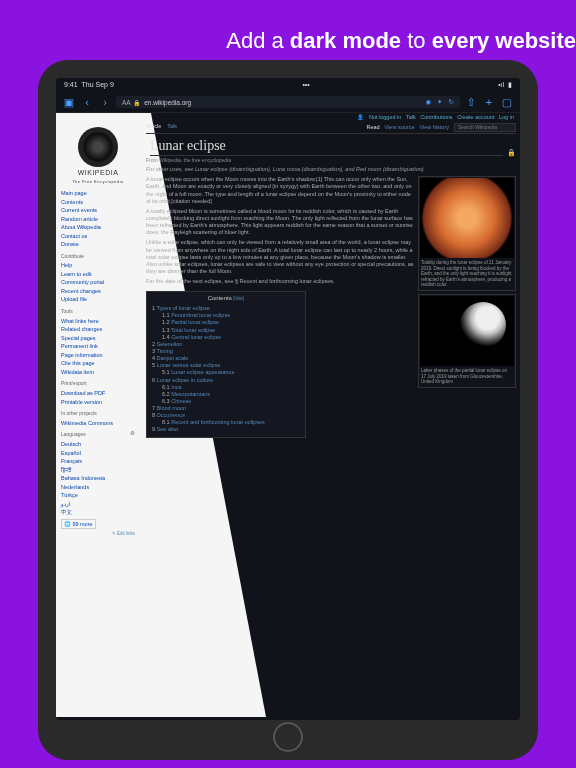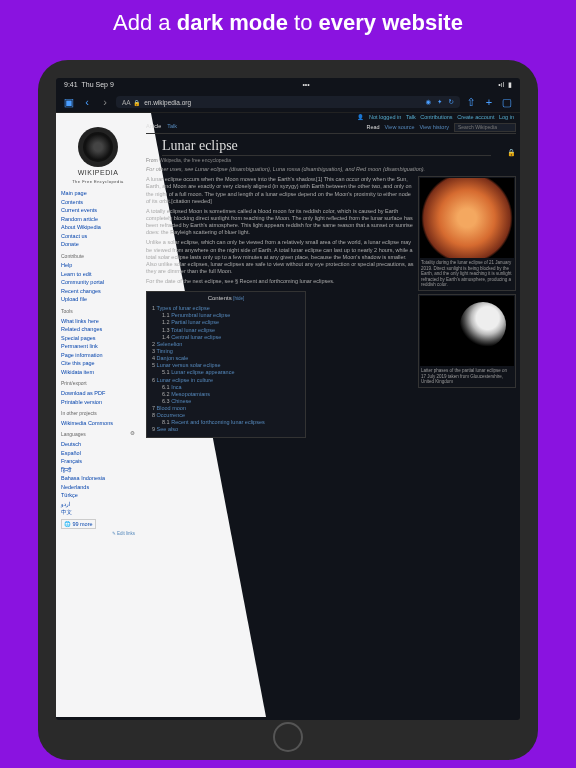--- a/index.html
+++ b/index.html
@@ -1,17 +1,17 @@
 <!DOCTYPE html>
 <html><head>
 <meta charset="utf-8">
 <style>
 *{margin:0;padding:0;box-sizing:border-box;font-family:-apple-system,Helvetica,Arial,sans-serif}
 body{background:#8a13e0;width:576px;height:768px;overflow:hidden;position:relative}
-.hero{color:#fff;text-align:center;font-size:22px;font-weight:400;padding:10px 0 14px}
+.hero{color:#fff;text-align:right;font-size:22px;font-weight:400;padding:28px 0 14px}
 .hero b{font-weight:700}
 .ipad{position:absolute;left:38px;top:60px;width:500px;height:700px;background:#2a2a2a;border-radius:30px;padding:18px 18px 40px}
 .home-btn{position:absolute;bottom:8px;left:50%;transform:translateX(-50%);width:30px;height:30px;border:2px solid #555;border-radius:50%}
 .screen{width:100%;height:100%;background:#10131a;border-radius:3px;overflow:hidden;position:relative;font-size:6.5px;color:#9aa}
 .status-bar{display:flex;justify-content:space-between;padding:3px 8px;color:#ddd;font-size:7px}
 .toolbar{display:flex;align-items:center;gap:4px;padding:3px 6px;border-bottom:1px solid #222}
 .toolbar .ic{width:14px;height:14px;display:flex;align-items:center;justify-content:center;color:#4a9eff;font-size:11px}
 .toolbar .ic.grey{color:#888}
 .url-bar{flex:1;background:#1a1f2a;border-radius:4px;padding:2px 6px;display:flex;align-items:center;gap:4px;color:#aaa;justify-content:space-between}
 .url-bar .url-left{display:flex;align-items:center;gap:3px}
@@ -26,21 +26,21 @@
 .wm{text-align:center;color:#333;font-size:7px;font-family:serif;margin-bottom:4px;letter-spacing:.5px}
 .wm small{display:block;font-size:4px;color:#444}
 .sb-sec{color:#666;font-size:5px;margin:4px 0 1px}
 .sb-item{color:#0645ad;display:block}
 .sb-lang{display:flex;justify-content:space-between;align-items:center}
 .article{flex:1;padding:2px 4px 4px 6px;color:#bbb;position:relative;z-index:2;font-size:6px;line-height:1.3}
 .tabs{font-size:5.5px;color:#58b;border-bottom:1px solid #333;display:flex;gap:6px;padding-bottom:1px}
 .tabs .r{margin-left:auto;display:flex;gap:5px;align-items:center}
 .tabs .sel{color:#ddd}
 .search-b{background:#1a1f2a;border:1px solid #333;padding:0 3px;color:#777;font-size:5px;width:62px}
-.h1{font-family:Georgia,serif;font-size:14px;color:#ddd;border-bottom:1px solid #333;margin:3px 16px 1px}
+.h1{font-family:Georgia,serif;font-size:14px;color:#ddd;border-bottom:1px solid #333;margin:3px 4px 1px}
 .sub{font-size:5px;color:#888;margin-bottom:3px}
 .it{font-style:italic;color:#999;font-size:5.5px;margin-bottom:3px}
 .body-wrap{display:flex;gap:4px}
 .txt{flex:1}
 .txt p{margin-bottom:3px;font-size:5.5px;color:#aaa}
 .infobox{width:98px}
 .thumb{border:1px solid #333;padding:1px;margin-bottom:3px}
 .moon1{width:94px;height:80px;background:radial-gradient(circle at center,#f4a860 15%,#d66b30 45%,#7a2e18 70%,#000 74%);}
 .moon2{width:94px;height:70px;background:#000;position:relative}
 .moon2::after{content:'';position:absolute;right:8px;top:6px;width:46px;height:46px;background:radial-gradient(circle at 60% 35%,#eee 28%,#bbb 40%,#444 58%,#000 70%);border-radius:50%}

